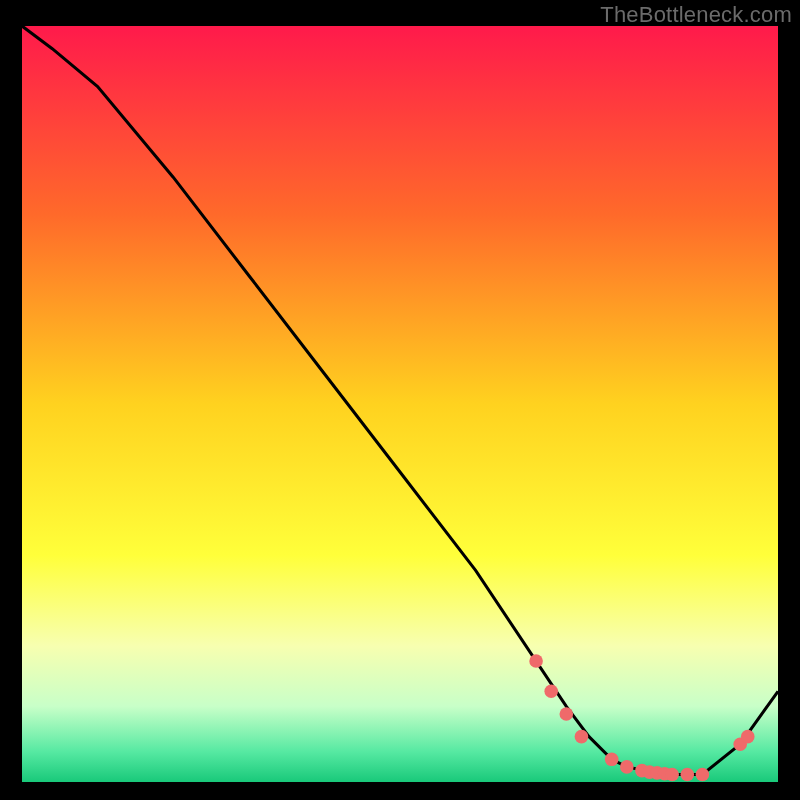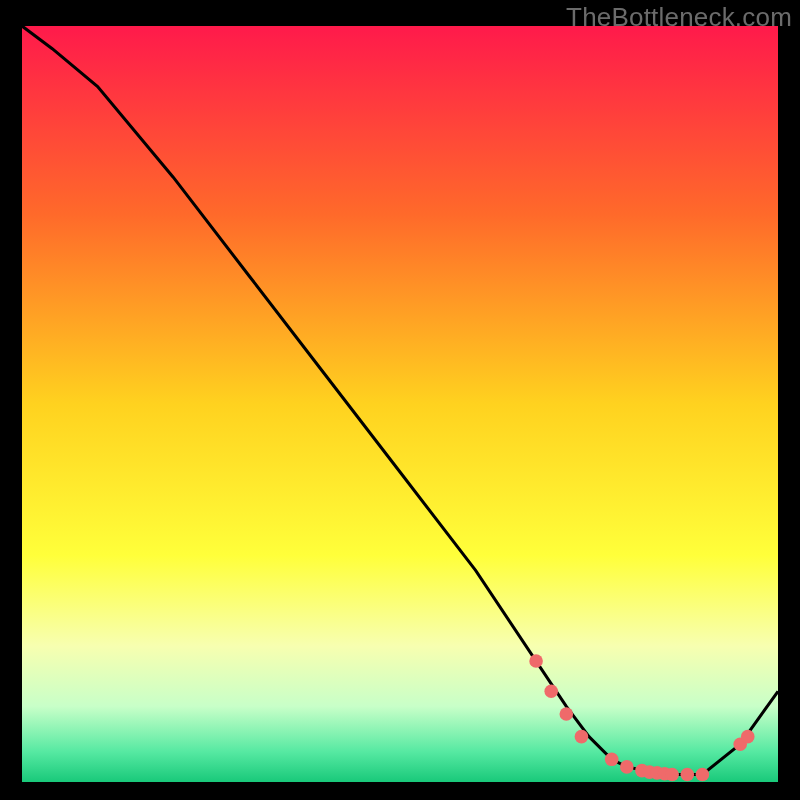--- a/index.html
+++ b/index.html
@@ -15,21 +15,21 @@
     position: relative;
     width: 800px;
     height: 800px;
     background: #000;
   }
   .watermark {
     position: absolute;
     top: 2px;
     right: 8px;
     color: #6b6b6b;
-    font-size: 26px;
+    font-size: 22px;
     font-weight: 500;
     letter-spacing: 0.2px;
   }
   .plot {
     position: absolute;
     left: 22px;
     top: 26px;
     width: 756px;
     height: 756px;
   }

